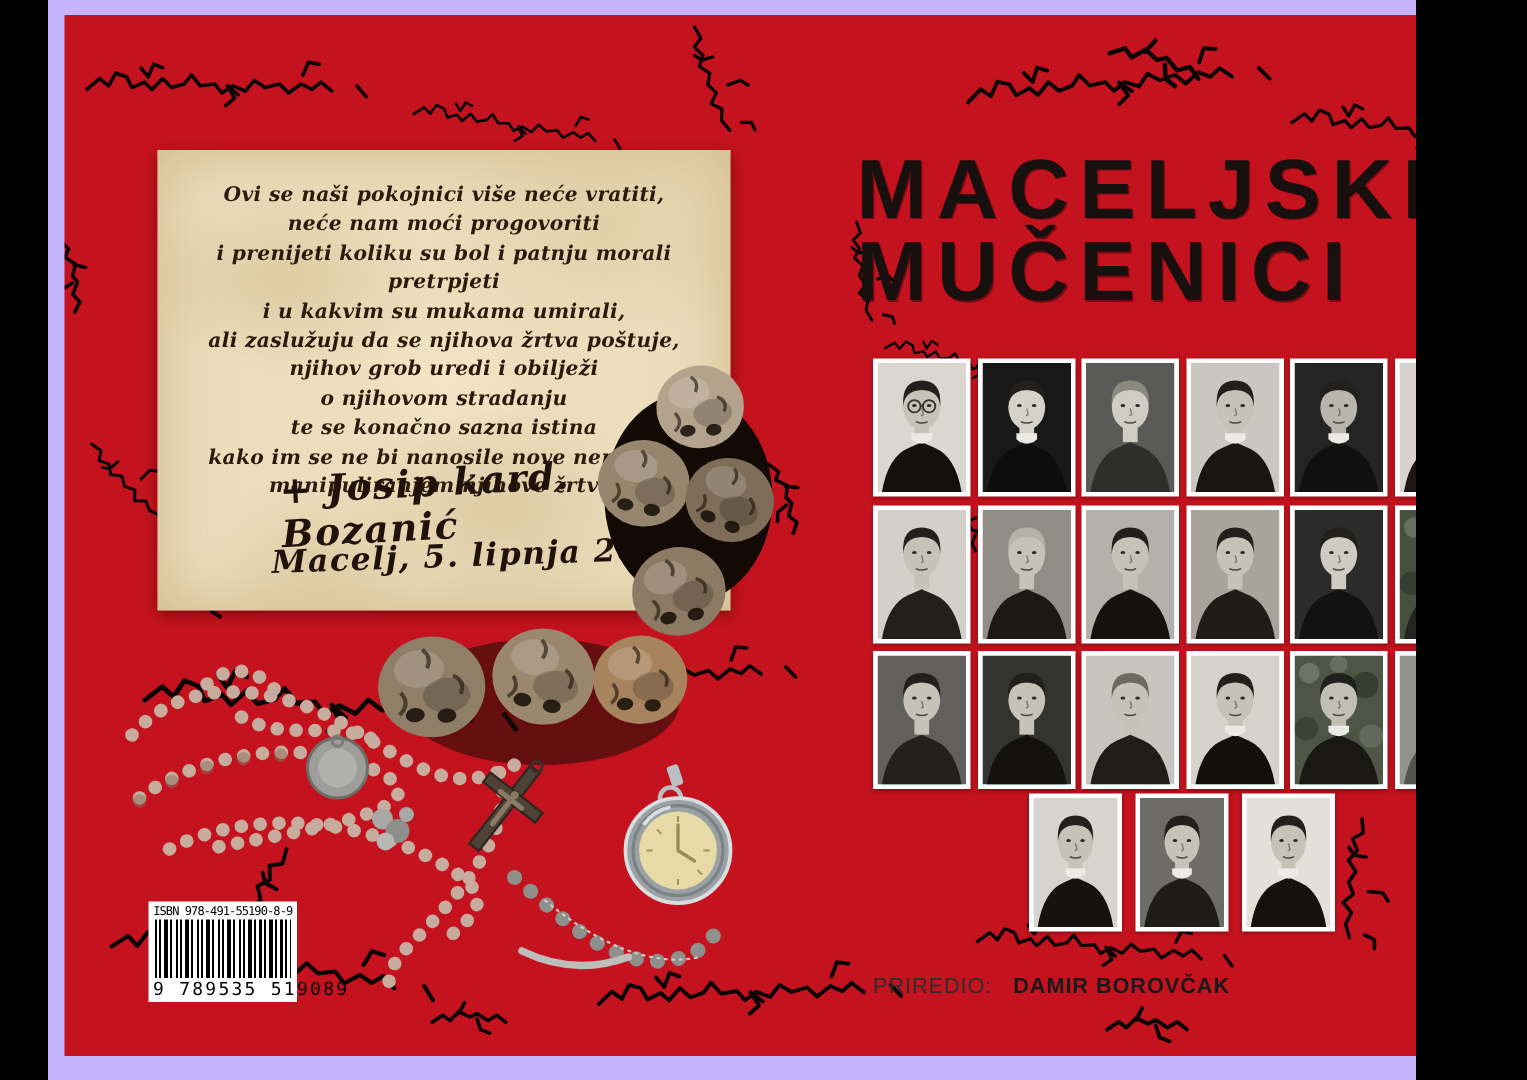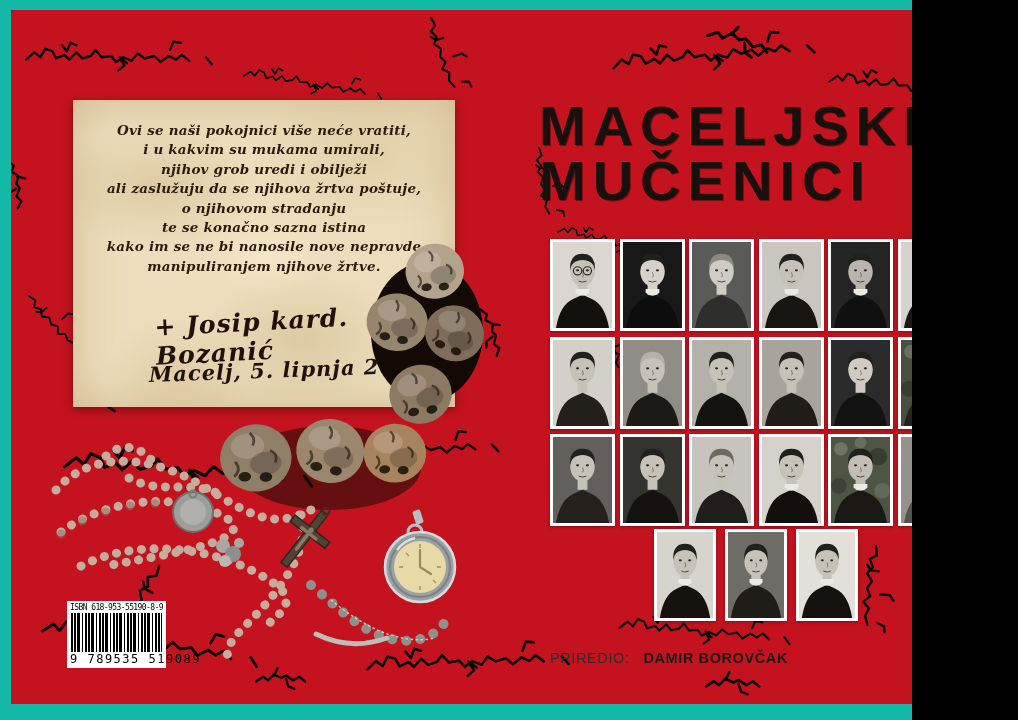--- a/index.html
+++ b/index.html
@@ -1,17 +1,17 @@
 <!DOCTYPE html>
 <html><head>
 <meta charset="utf-8">
 <style>
   html,body{margin:0;padding:0;background:#000;}
-  .page{position:relative;width:912px;height:720px;background:#14b8a6;overflow:hidden;
-        font-family:"Liberation Sans",sans-serif;}
+  .page{position:relative;width:912px;height:720px;background:#c4b5fd;overflow:hidden;
+        font-family:"Liberation Sans",sans-serif;margin-left:32px;}
   .cover{position:absolute;left:11px;top:10px;width:991px;height:694px;background:#c4131e;overflow:hidden;}
   .crack-layer,.artifact-layer{position:absolute;left:0;top:0;width:991px;height:694px;pointer-events:none;}
   .crack-layer{z-index:1;}
   .artifact-layer{z-index:3;}
 
   
   .parchment{position:absolute;left:62px;top:90px;width:382px;height:307px;z-index:2;
     background-color:#ecdebc;
     background-image:
       radial-gradient(ellipse 140px 90px at 22% 28%, rgba(186,152,100,.28), transparent 70%),
@@ -92,23 +92,25 @@
       <use href="#crA" transform="translate(610,598) scale(1.1) rotate(4)"></use>
       <use href="#crB" transform="translate(865,536) scale(1.2) rotate(35)"></use>
       <use href="#crC" transform="translate(695,666) scale(1.3)"></use>
       <use href="#crA" transform="translate(550,208) scale(0.8) rotate(12)"></use>
       <use href="#crC" transform="translate(592,326) rotate(40)"></use>
     </svg>
 
     <div class="parchment">
       <div class="memorial">
         <div>Ovi se naši pokojnici više neće vratiti,</div>
+        <div>neće nam moći progovoriti</div>
+        <div>i prenijeti koliku su bol i patnju morali pretrpjeti</div>
         <div>i u kakvim su mukama umirali,</div>
+        <div>ali zaslužuju da se njihova žrtva poštuje,</div>
         <div>njihov grob uredi i obilježi</div>
-        <div>ali zaslužuju da se njihova žrtva poštuje,</div>
         <div>o njihovom stradanju</div>
         <div>te se konačno sazna istina</div>
         <div>kako im se ne bi nanosile nove nepravde</div>
         <div>manipuliranjem njihove žrtve.</div>
       </div>
       <div class="signature">+ Josip kard. Bozanić</div>
       <div class="place-date">Macelj, 5. lipnja 2005.</div>
     </div>
 
     <svg class="artifact-layer" viewBox="0 0 991 694">
@@ -186,21 +188,21 @@
         <circle cx="409" cy="557" r="26" fill="#e7daa6"></circle>
         <path d="M409 557 L409 540 M409 557 L420 564" stroke="#9c8a5a" stroke-width="2.2" stroke-linecap="round"></path>
         <g stroke="#a59257" stroke-width="1.4">
           <path d="M409 534 l0 4 M409 576 l0 4 M388 557 l4 0 M426 557 l4 0 M395 543 l3 3 M422 570 l3 3"></path>
         </g>
         <path d="M386 540 A 29 29 0 0 1 404 528" stroke="#eef2f4" stroke-width="2.5" fill="none" opacity=".8"></path>
       </g>
     </svg>
 
     <div class="barcode">
-      <div class="isbn-label">ISBN 618-953-55190-8-9</div>
+      <div class="isbn-label">ISBN 978-491-55190-8-9</div>
       <div class="bars"></div>
       <div class="ean">9 789535 519089</div>
     </div>
 
     <div class="title-block">
       <div>MACELJSKI</div>
       <div>MUČENICI</div>
     </div>
 
     <div class="photo-grid" id="grid-main">

